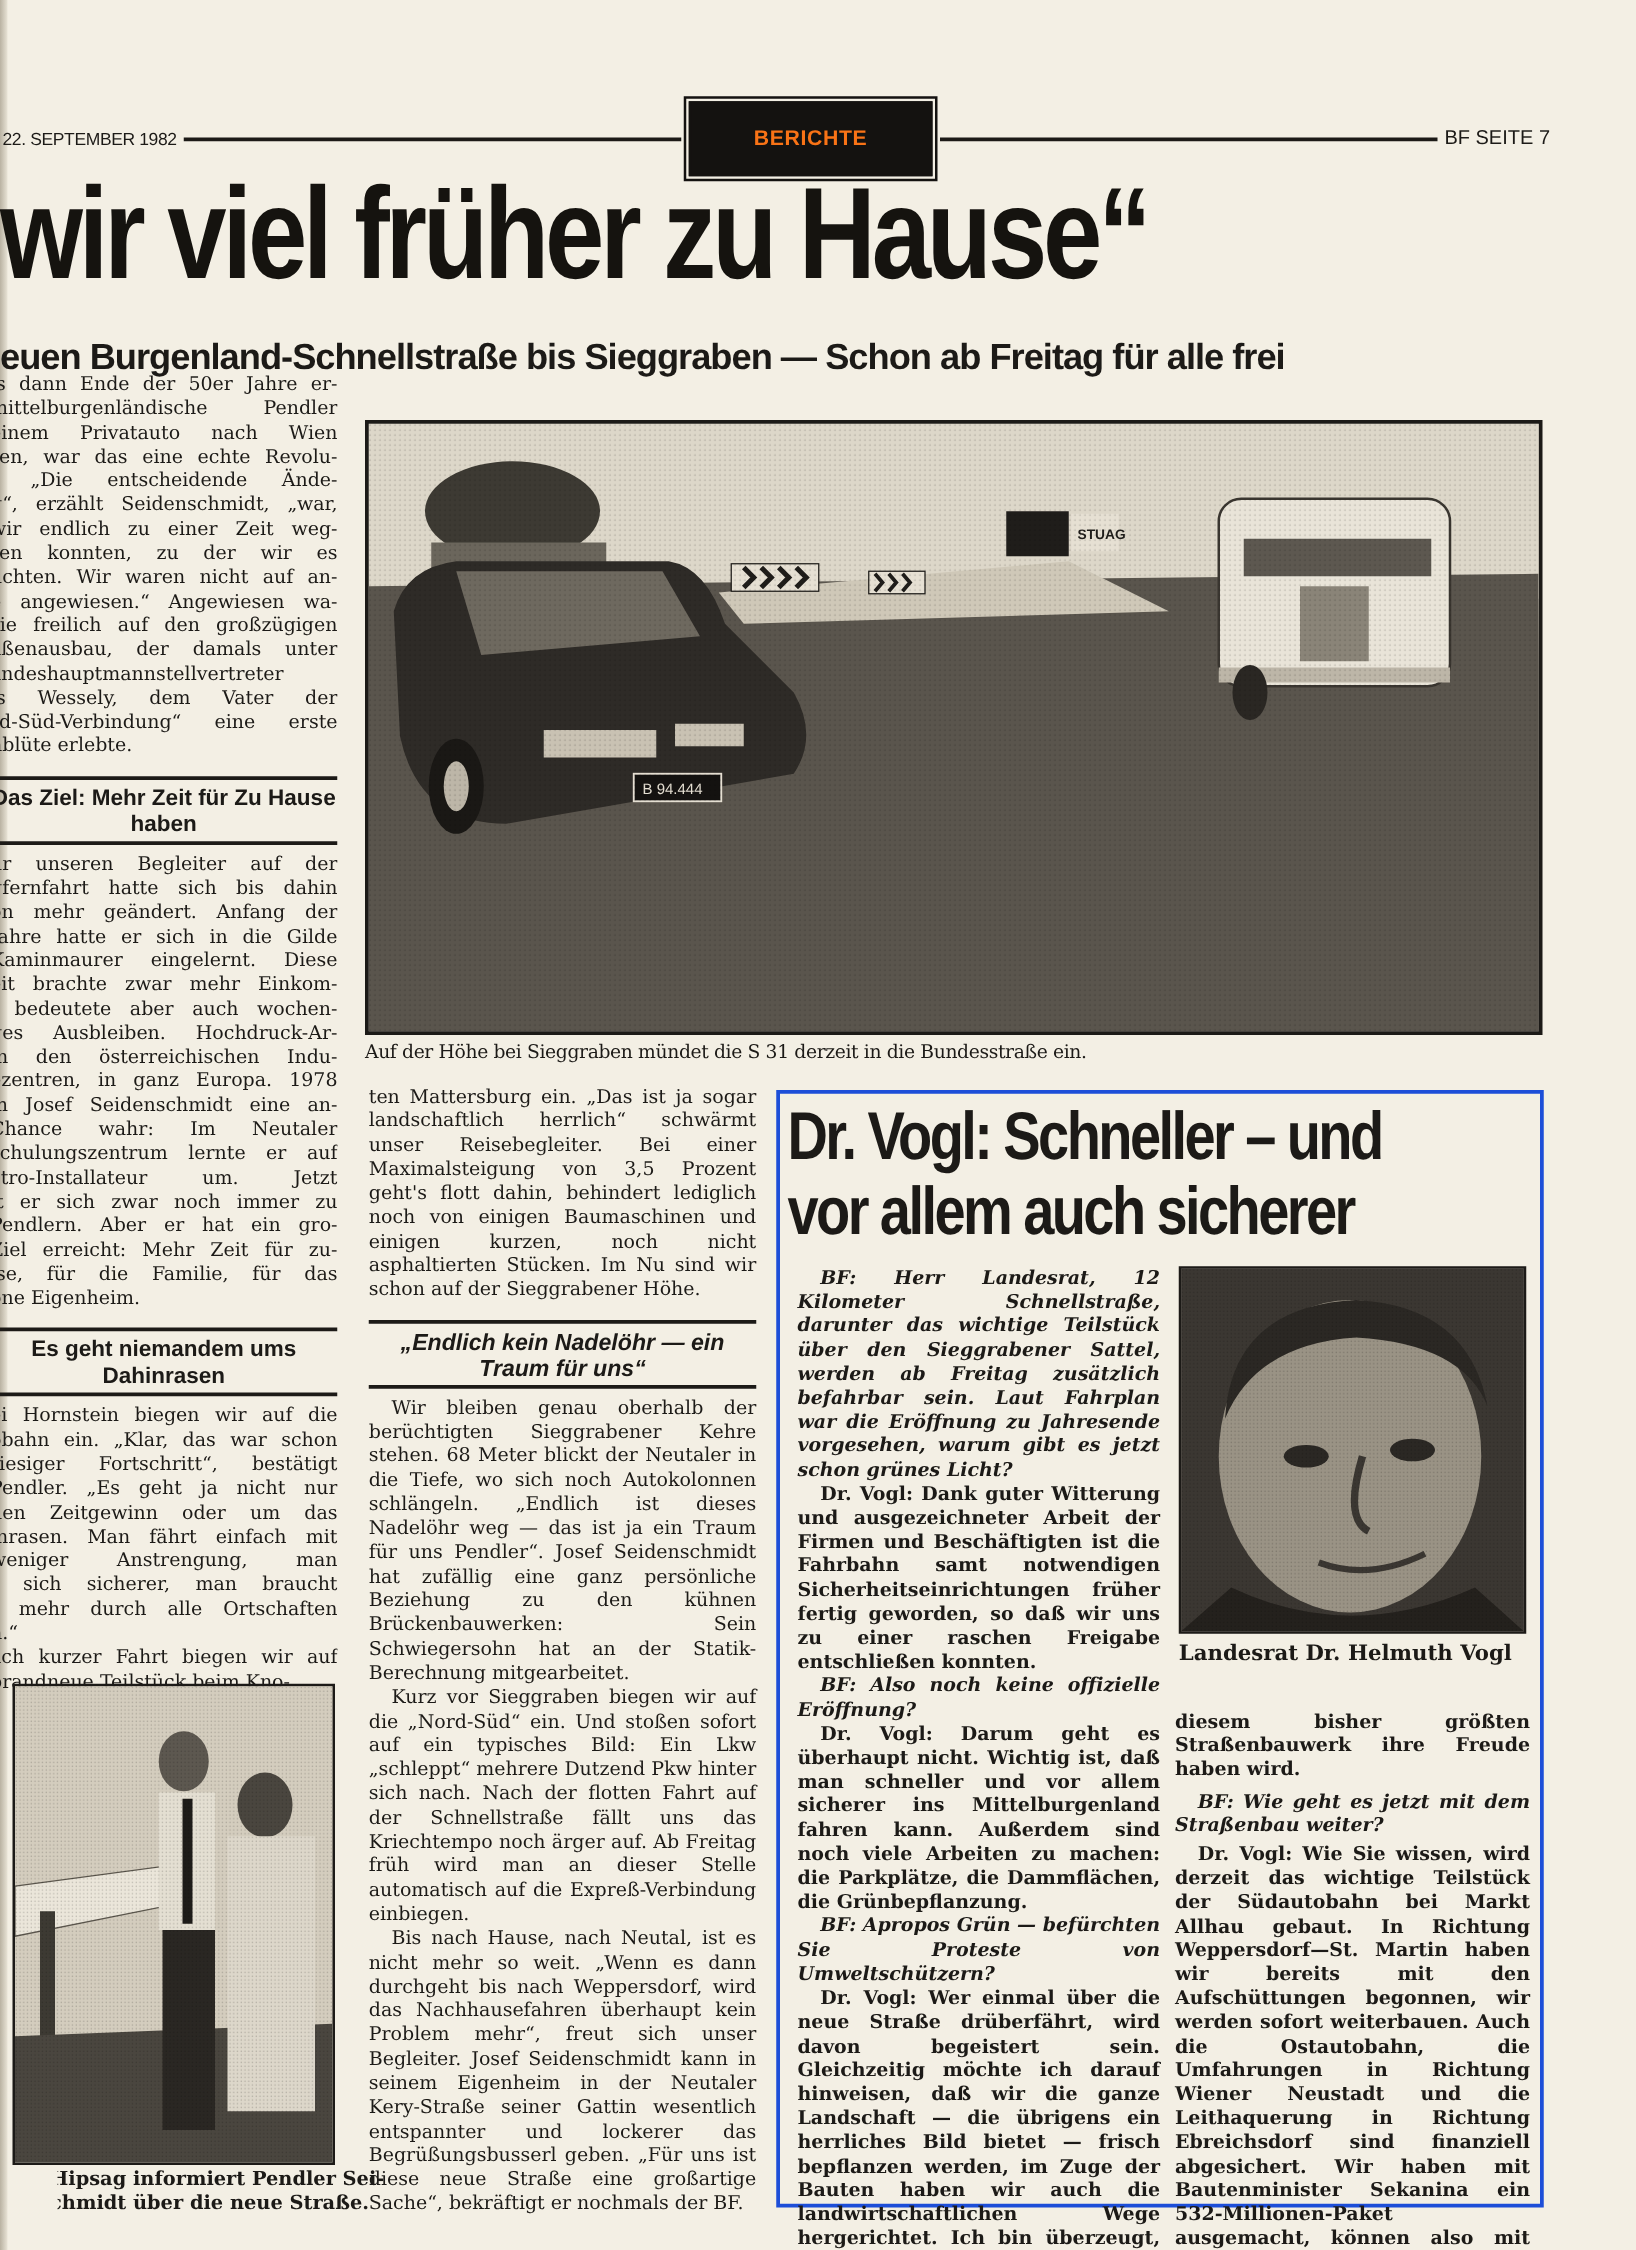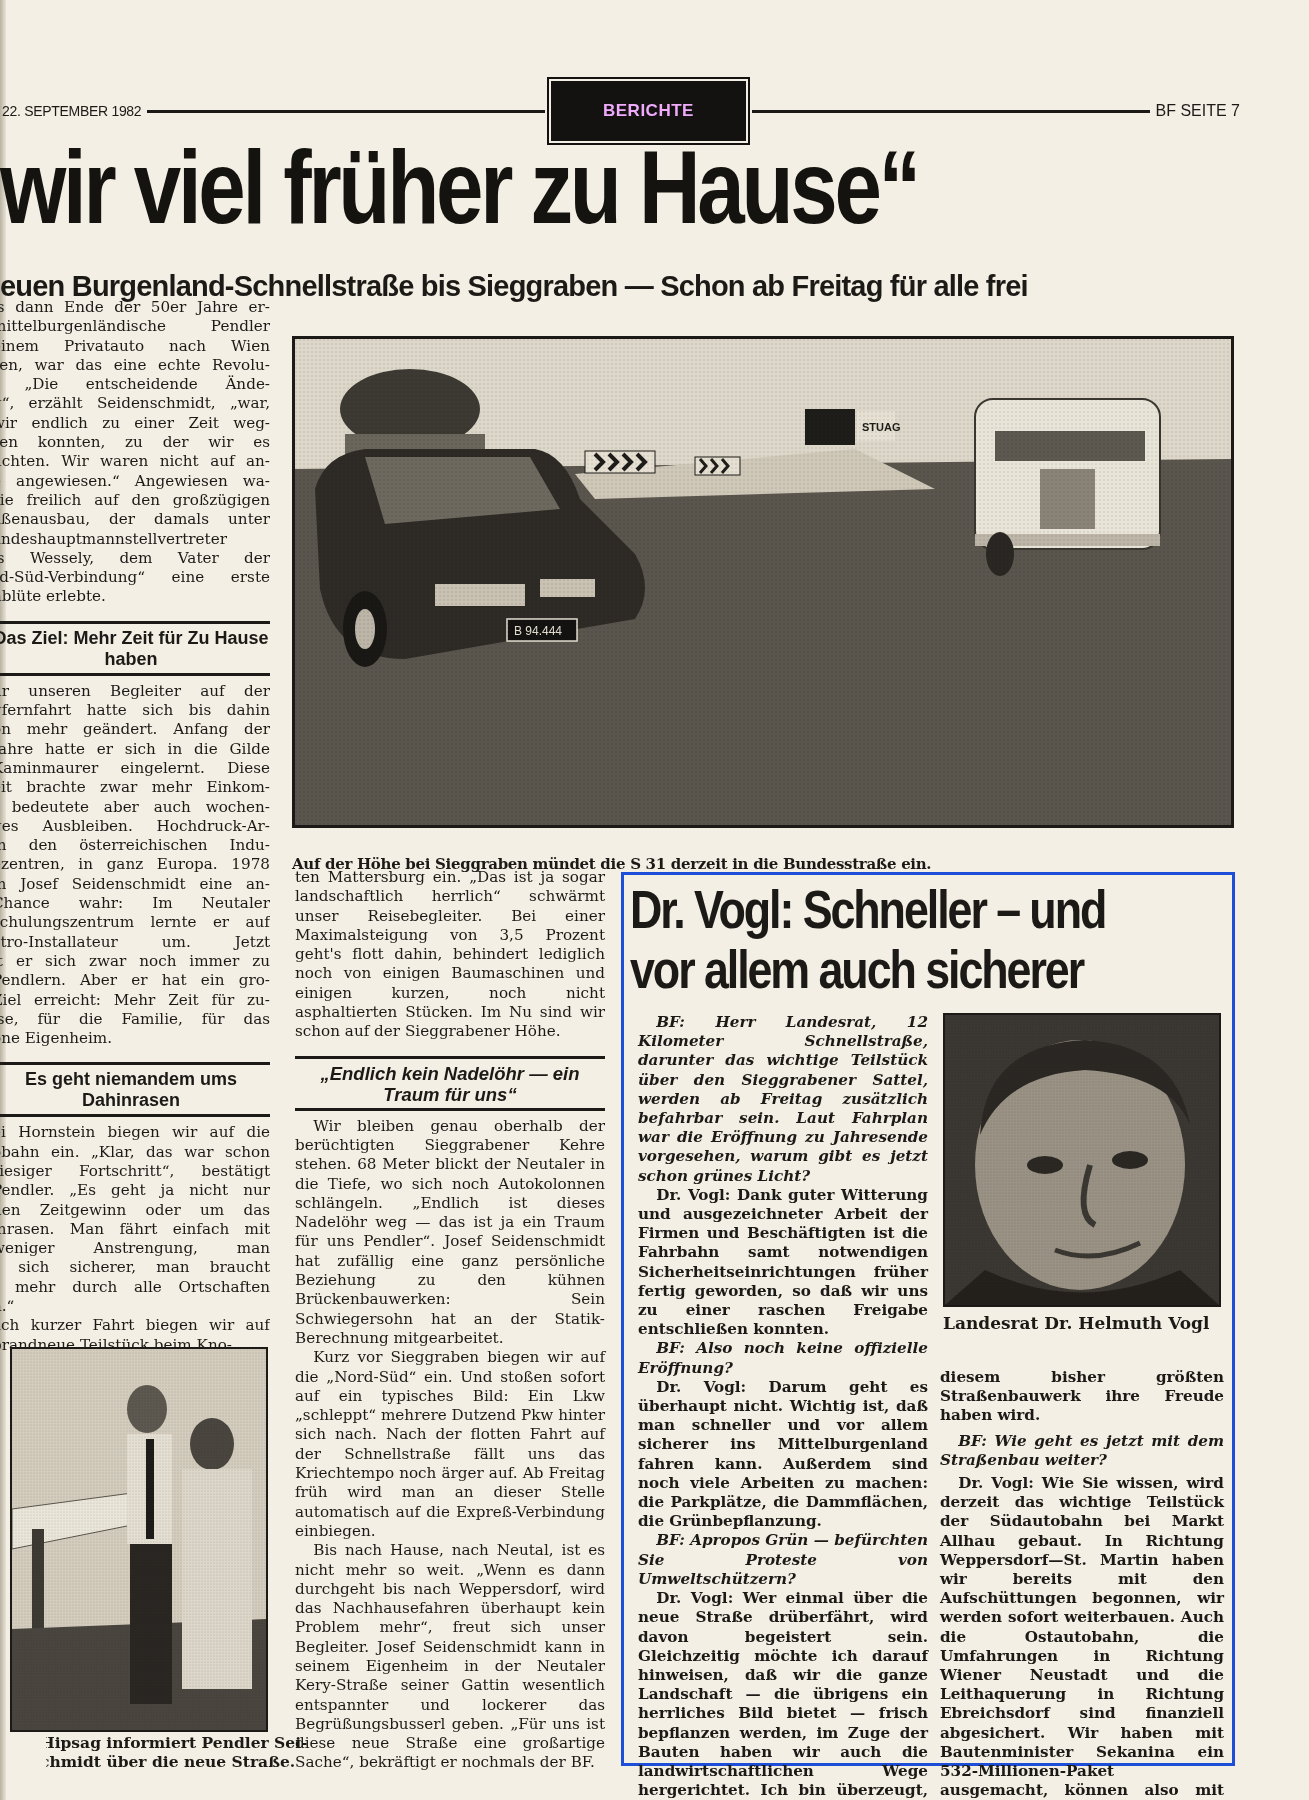--- a/index.html
+++ b/index.html
@@ -19,21 +19,21 @@
   .header-bar {
     position: absolute; top: 96px; left: 0; width: 1240px; height: 30px;
     display: flex; align-items: center;
   }
   .header-date {
     font-family: Liberation Sans, sans-serif; font-size: 14px; letter-spacing: -0.3px;
     white-space: nowrap; padding-left: 2px;
   }
   .header-line { flex: 1; height: 3px; background: #1c1a17; margin: 0 6px; }
   .header-section {
-    background: #141210; color: #f0abfc;
+    background: #141210; color: #f97316;
     font-family: "Liberation Sans", sans-serif; font-weight: bold; font-size: 17px;
     padding: 18px 50px; border: 2px solid #141210; outline: 2px solid #141210; outline-offset: 2px;
     letter-spacing: 0.5px;
   }
   .header-page {
     font-family: "Liberation Sans", sans-serif; font-size: 16px; white-space: nowrap;
   }
   
   .headline {
     position: absolute; top: 132px; left: 0; width: 1245px;
@@ -61,22 +61,22 @@
     font-size: 18px; line-height: 21px; text-align: center;
     padding: 4px 0 3px; margin: 14px 0 6px;
   }
   
   .main-photo {
     position: absolute; left: 292px; top: 336px; width: 942px; height: 492px;
     border: 3px solid #1c1a17; overflow: hidden;
     background: linear-gradient(180deg, #dcd6c8 0%, #d0c9b9 28%, #7b756a 40%, #5c574f 62%, #4d4942 100%);
   }
   .photo-caption {
-    position: absolute; left: 292px; top: 855px; width: 700px;
-    font-weight: bold; font-size: 15px; letter-spacing: -0.3px;
+    position: absolute; left: 292px; top: 832px; width: 700px;
+    font-weight: normal; font-size: 15px; letter-spacing: -0.3px;
   }
   .col-mid { left: 295px; top: 868px; width: 310px; }
   .col-mid .subhead-box { font-size: 18.5px; font-style: italic; }
   
   .interview-box {
     position: absolute; left: 621px; top: 872px; width: 614px; height: 894px;
     border: 3px solid #1d4ed8;
   }
   .interview-title {
     position: absolute; left: 6px; top: 4px; width: 600px;

